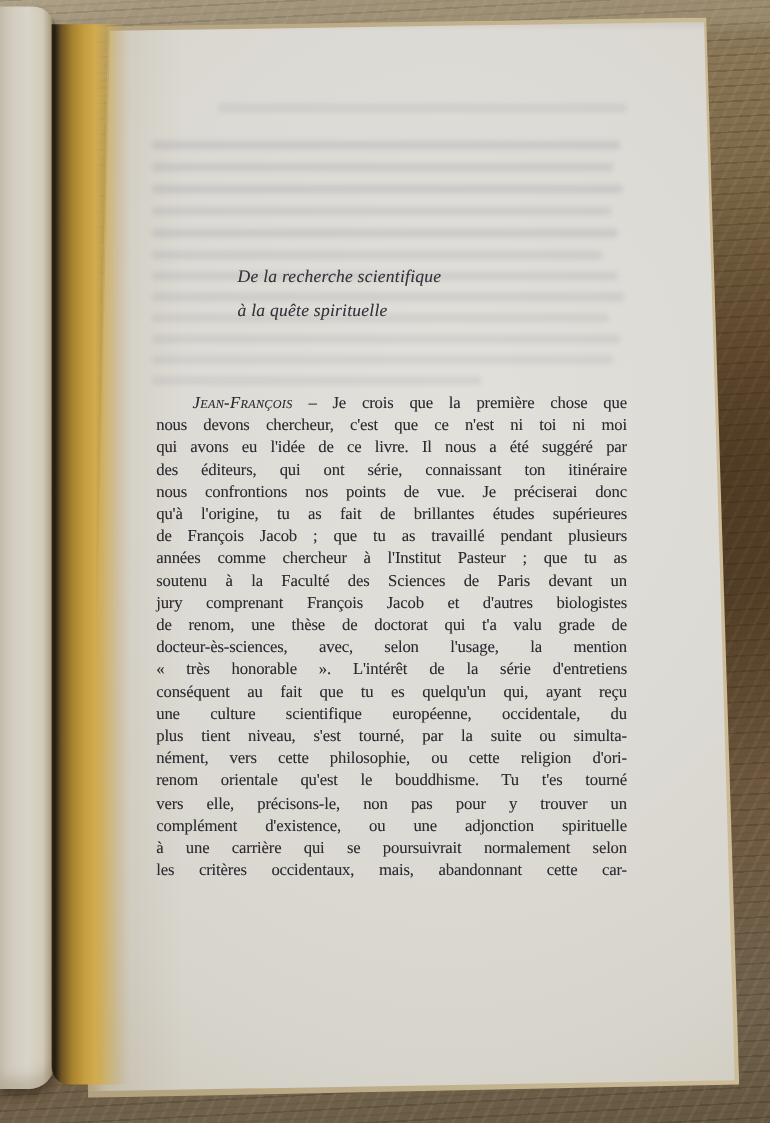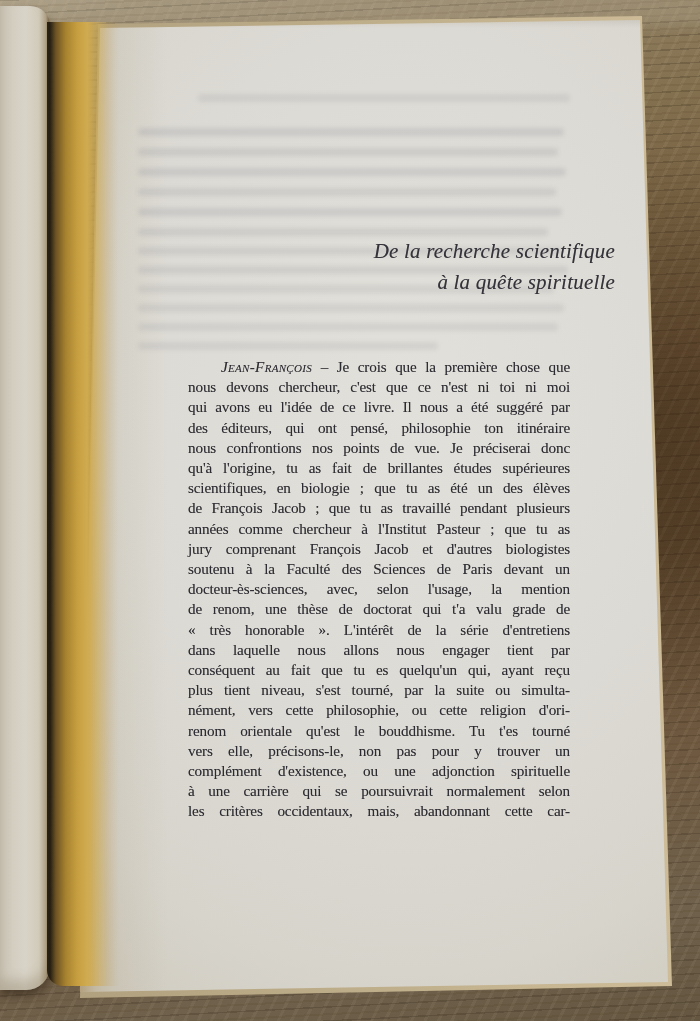--- a/index.html
+++ b/index.html
@@ -42,28 +42,28 @@
     clip-path:polygon(20px 14px,560px 6px,588px 968px,0 978px);
     background:radial-gradient(95% 70% at 55% 38%, #e2e0da 0%, #dcdad4 52%, #d7d4cc 84%, #d1cdc2 100%);
   }
   .paper-left-shade{position:absolute;left:0;top:0;width:90px;height:100%;
     background:linear-gradient(90deg, rgba(142,106,44,0.45) 0, rgba(150,120,60,0.22) 16px, rgba(140,120,72,0.10) 34px, rgba(0,0,0,0) 88px);
   }
   .paper-top-shade{position:absolute;left:0;top:0;width:100%;height:14px;
     background:linear-gradient(180deg, rgba(118,108,88,0.22), rgba(0,0,0,0));
   }
   .ghost-line{position:absolute;height:8px;border-radius:4px;filter:blur(2.2px);}
-  .chapter-title{position:absolute;left:115px;top:222px;width:420px;
-    text-align:right;font-style:italic;font-size:21px;line-height:31px;
+  .chapter-title{position:absolute;left:136px;top:222px;width:420px;
+    text-align:left;font-style:italic;font-size:16px;line-height:31px;
     color:#34333a;letter-spacing:0.2px;
     text-shadow:0 0 0.6px rgba(52,51,58,0.35);}
   .body-text{position:absolute;left:62px;top:343px;width:428px;
     font-size:15.2px;line-height:20.2px;letter-spacing:-0.15px;color:#2c2b31;
     text-shadow:0 0 0.6px rgba(44,43,49,0.35);}
-  .line{text-align:justify;text-align-last:justify;white-space:normal;margin-left:46px;}
+  .line{text-align:justify;text-align-last:justify;white-space:normal;}
   .line.first{padding-left:33px;}
   .speaker{font-style:italic;font-variant:small-caps;letter-spacing:0.3px;}
 </style>
 </head>
 <body>
 
 <div class="wood-shade"></div>
 
 <div class="page-sliver"></div>
 
@@ -89,33 +89,32 @@
 
   <div class="chapter-title">
     <div>De la recherche scientifique</div>
     <div>à la quête spirituelle</div>
   </div>
 
   <div class="body-text">
     <div class="line first"><span class="speaker">Jean-François</span><span> – Je crois que la première chose que</span></div>
     <div class="line">nous devons chercheur, c'est que ce n'est ni toi ni moi</div>
     <div class="line">qui avons eu l'idée de ce livre. Il nous a été suggéré par</div>
-    <div class="line">des éditeurs, qui ont pensé, philosophie ton itinéraire</div>
+    <div class="line">des éditeurs, qui ont série, connaissant ton itinéraire</div>
     <div class="line">nous confrontions nos points de vue. Je préciserai donc</div>
     <div class="line">qu'à l'origine, tu as fait de brillantes études supérieures</div>
-    <div class="line">scientifiques, en biologie&nbsp;; que tu as été un des élèves</div>
     <div class="line">de François Jacob&nbsp;; que tu as travaillé pendant plusieurs</div>
     <div class="line">années comme chercheur à l'Institut Pasteur&nbsp;; que tu as</div>
+    <div class="line">soutenu à la Faculté des Sciences de Paris devant un</div>
     <div class="line">jury comprenant François Jacob et d'autres biologistes</div>
-    <div class="line">soutenu à la Faculté des Sciences de Paris devant un</div>
+    <div class="line">de renom, une thèse de doctorat qui t'a valu grade de</div>
     <div class="line">docteur-ès-sciences, avec, selon l'usage, la mention</div>
-    <div class="line">de renom, une thèse de doctorat qui t'a valu grade de</div>
     <div class="line">«&nbsp;très honorable&nbsp;». L'intérêt de la série d'entretiens</div>
-    <div class="line">dans laquelle nous allons nous engager tient par</div>
     <div class="line">conséquent au fait que tu es quelqu'un qui, ayant reçu</div>
+    <div class="line">une culture scientifique européenne, occidentale, du</div>
     <div class="line">plus tient niveau, s'est tourné, par la suite ou simulta-</div>
     <div class="line">nément, vers cette philosophie, ou cette religion d'ori-</div>
     <div class="line">renom orientale qu'est le bouddhisme. Tu t'es tourné</div>
     <div class="line">vers elle, précisons-le, non pas pour y trouver un</div>
     <div class="line">complément d'existence, ou une adjonction spirituelle</div>
     <div class="line">à une carrière qui se poursuivrait normalement selon</div>
     <div class="line">les critères occidentaux, mais, abandonnant cette car-</div>
   </div>
 </div>
 

